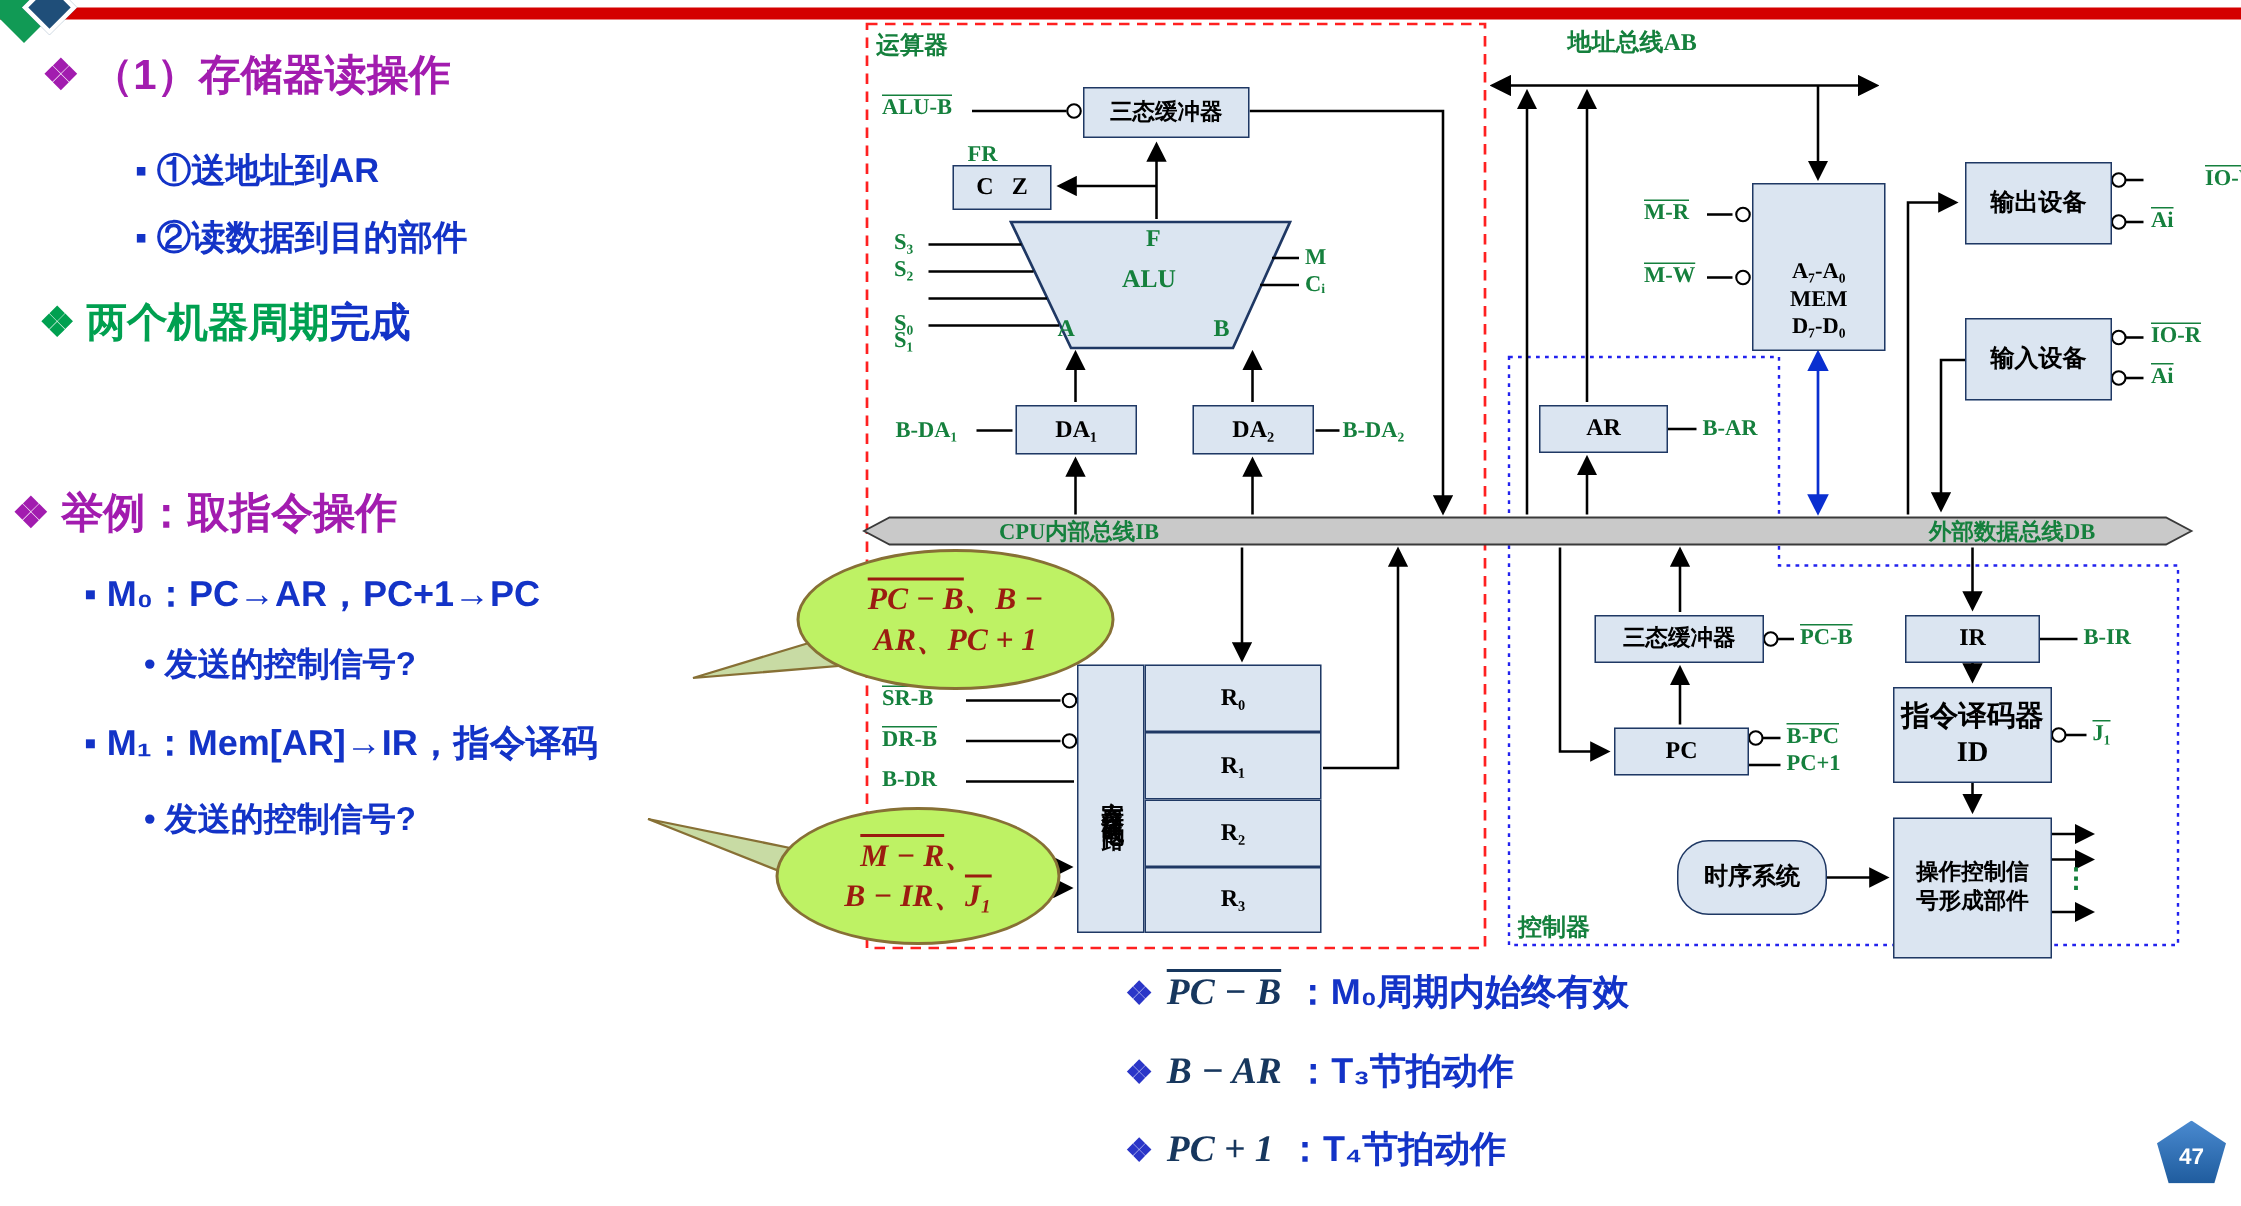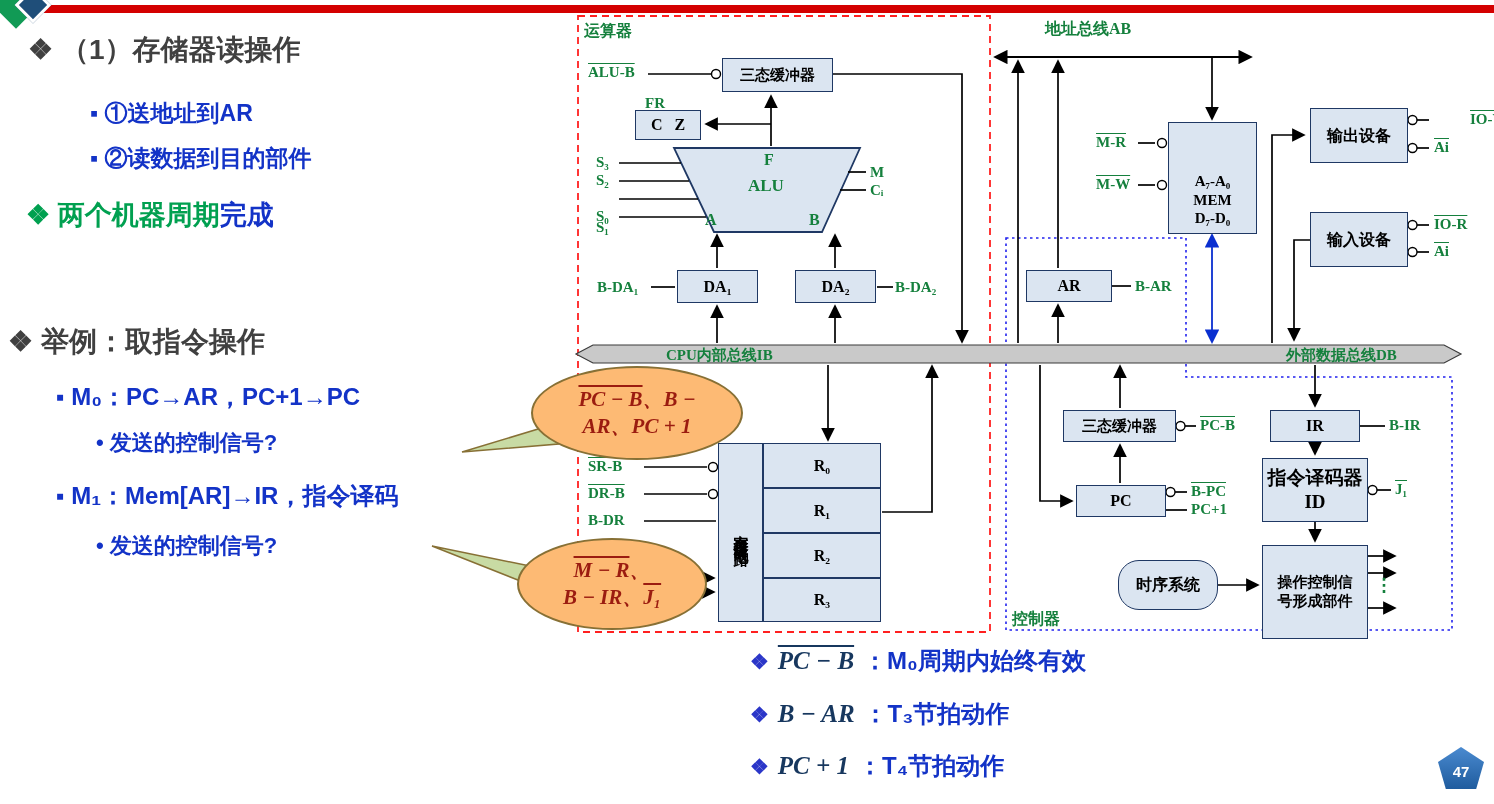--- a/index.html
+++ b/index.html
@@ -7,38 +7,38 @@
               font-family:"Liberation Sans",sans-serif; }
 
   
   .top-bar { position:absolute; left:0; top:5px; width:1494px; height:8px; background:#d40000; z-index:4; }
   .diamond { position:absolute; z-index:5; }
   .diamond.green { left:0px; top:-10px; width:32px; height:32px; background:#119a55; transform:rotate(45deg); }
   .diamond.blue  { left:20px; top:-8px; width:26px; height:26px; background:#1f4e79; border:3px solid #fff; transform:rotate(45deg); z-index:6; }
 
   
   .t { position:absolute; font-weight:700; white-space:nowrap; z-index:2; line-height:1.15; }
-  .red   { color:#404040; }
+  .red   { color:#a21caf; }
   .blue  { color:#1333c7; }
   .green { color:#00a050; }
 
   
   .dbox { position:absolute; z-index:2; background:#dbe5f1; border:1.6px solid #1f3864;
           display:flex; align-items:center; justify-content:center; text-align:center;
           font-family:"Liberation Serif",serif; font-weight:700; font-size:16px; color:#000;
           white-space:pre-line; line-height:1.25; }
   .dbox.col { flex-direction:column; justify-content:flex-end; padding:5px 0; }
   .vtext { writing-mode:vertical-rl; text-orientation:upright; letter-spacing:3px; font-size:15px; }
 
   .sig { position:absolute; z-index:2; font-family:"Liberation Serif",serif; font-weight:700;
          font-size:15px; color:#15803d; white-space:nowrap; line-height:1.1; }
   .ov  { text-decoration:overline; }
 
   
-  .callout { position:absolute; z-index:3; background:#fdba74; border:2px solid #877035; border-radius:50%;
+  .callout { position:absolute; z-index:3; background:#bef264; border:2px solid #877035; border-radius:50%;
              display:flex; flex-direction:column; align-items:center; justify-content:center;
              font-family:"Liberation Serif",serif; font-style:italic; font-weight:700;
              font-size:21px; color:#9b1c10; line-height:1.3; }
 
   
   .note { position:absolute; z-index:2; white-space:nowrap; display:flex; align-items:baseline; gap:9px; }
   .nb { color:#2b36c8; font-size:21px; font-weight:700; }
   .nm { font-family:"Liberation Serif",serif; font-style:italic; font-weight:700; font-size:25px; color:#17375e; }
   .nt { font-size:24px; font-weight:700; color:#1333c7; }
 

